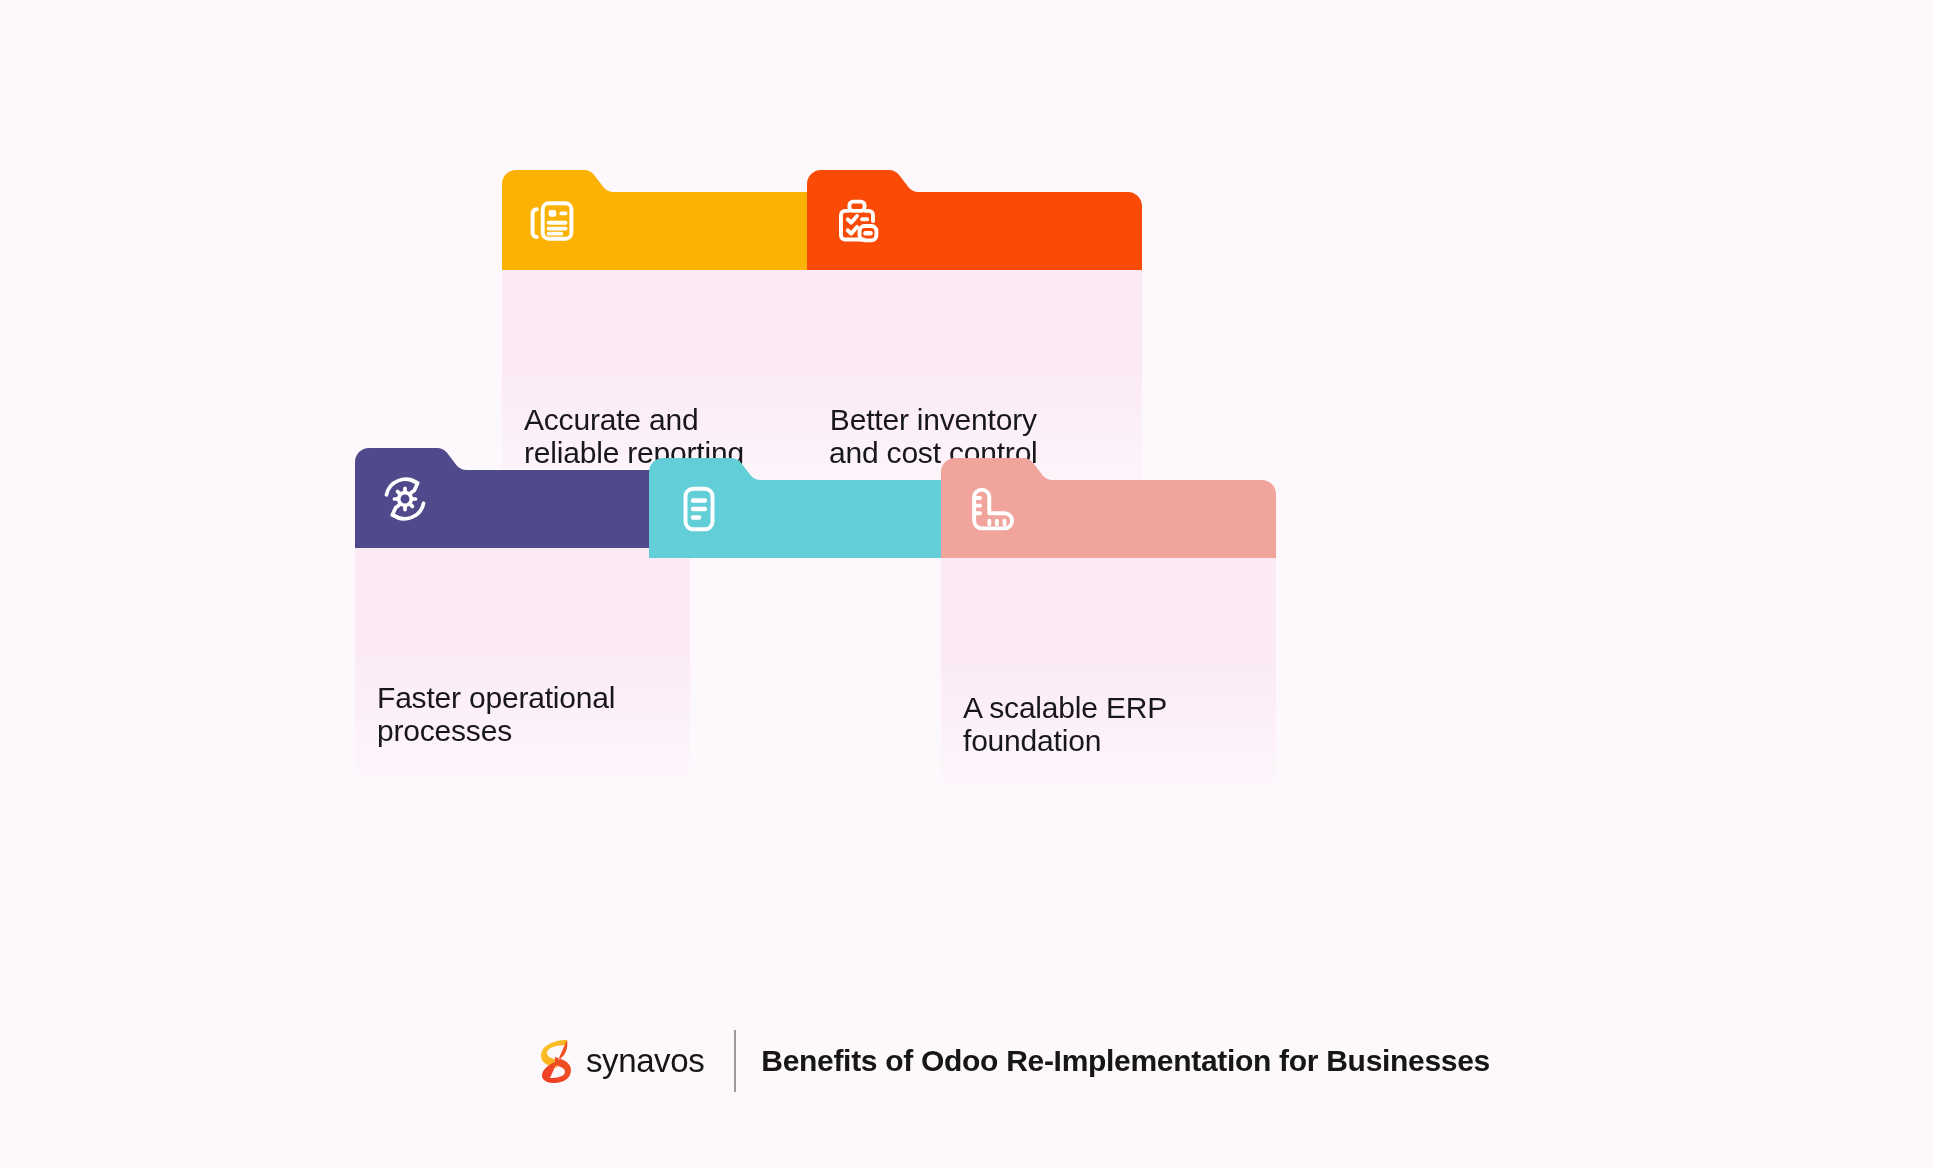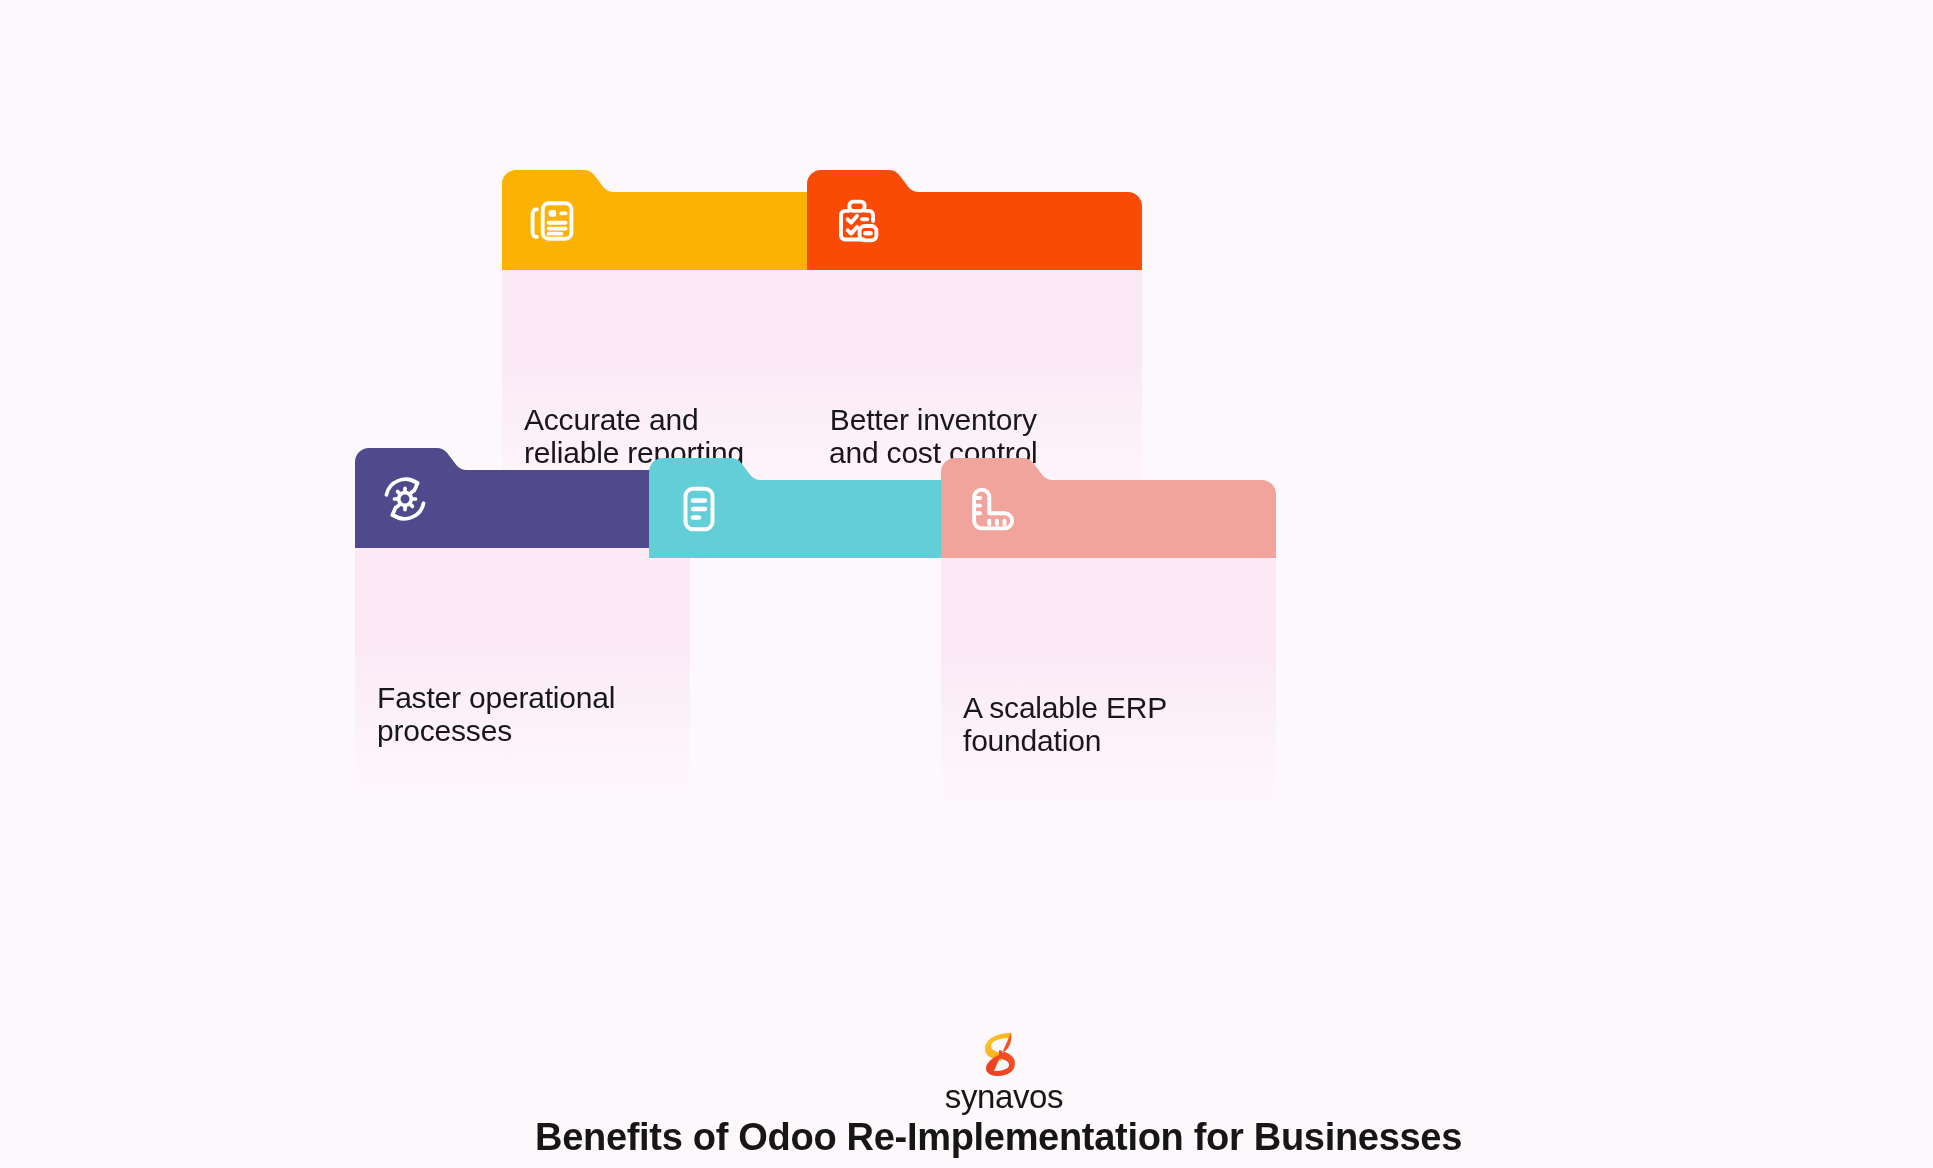--- a/index.html
+++ b/index.html
@@ -73,38 +73,37 @@
   .card-icon svg { width: 54px; height: 54px; display: block; }
 
   
   #footer {
     position: absolute;
     left: 535px;
     top: 1030px;
     display: flex;
     align-items: center;
     height: 62px;
-    flex-direction: column;
   }
   #logo-mark { width: 40px; height: 48px; display: block; }
   #logo-word {
     font-size: 33px;
     color: #161616;
     margin-left: 11px;
     letter-spacing: -0.4px;
     font-weight: 400;
   }
   #footer-divider {
     width: 2px;
     height: 62px;
     background: #9b9b9b;
     margin: 0 25px 0 30px;
   }
   #footer-title {
-    font-size: 38px;
+    font-size: 30px;
     font-weight: 700;
     color: #161616;
     letter-spacing: -0.3px;
     white-space: nowrap;
   }
 </style>
 </head>
 <body style="background: rgb(253, 248, 252);">
 
 <div id="stage">

